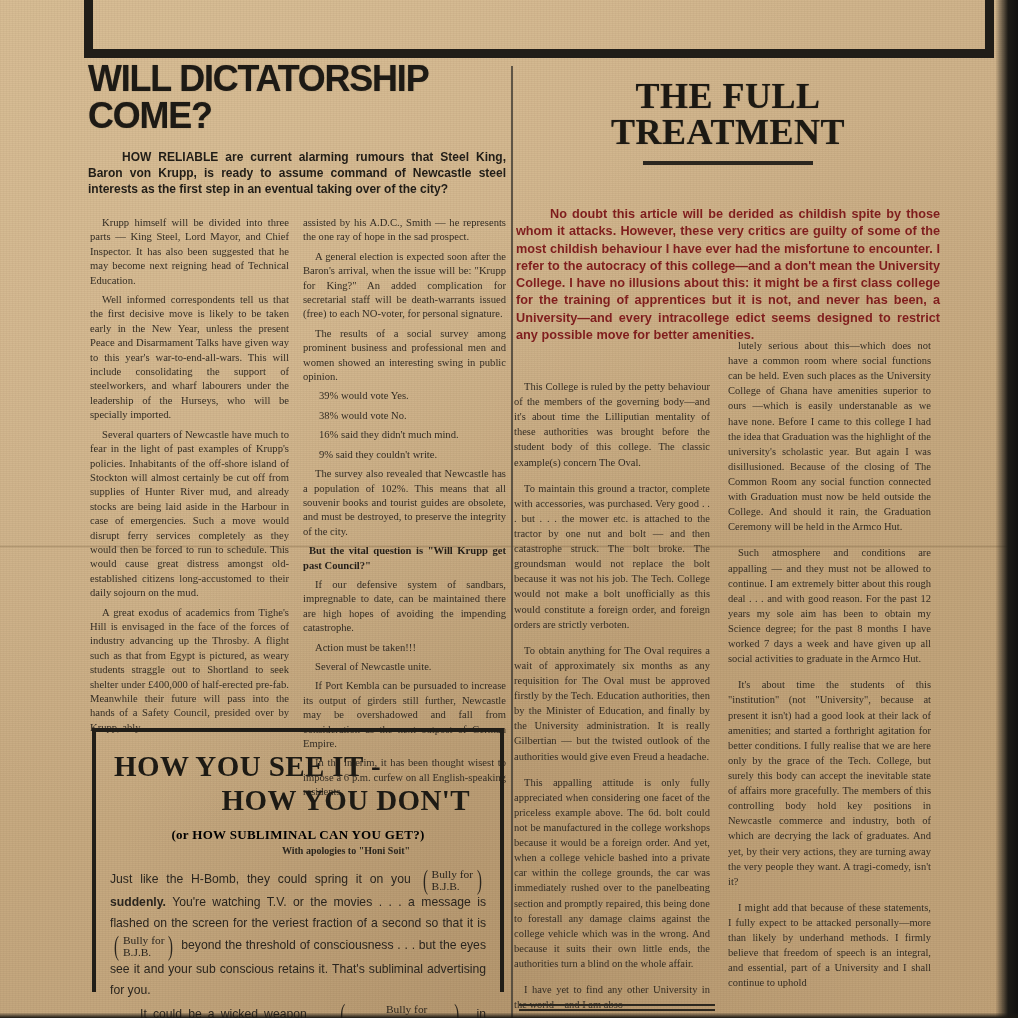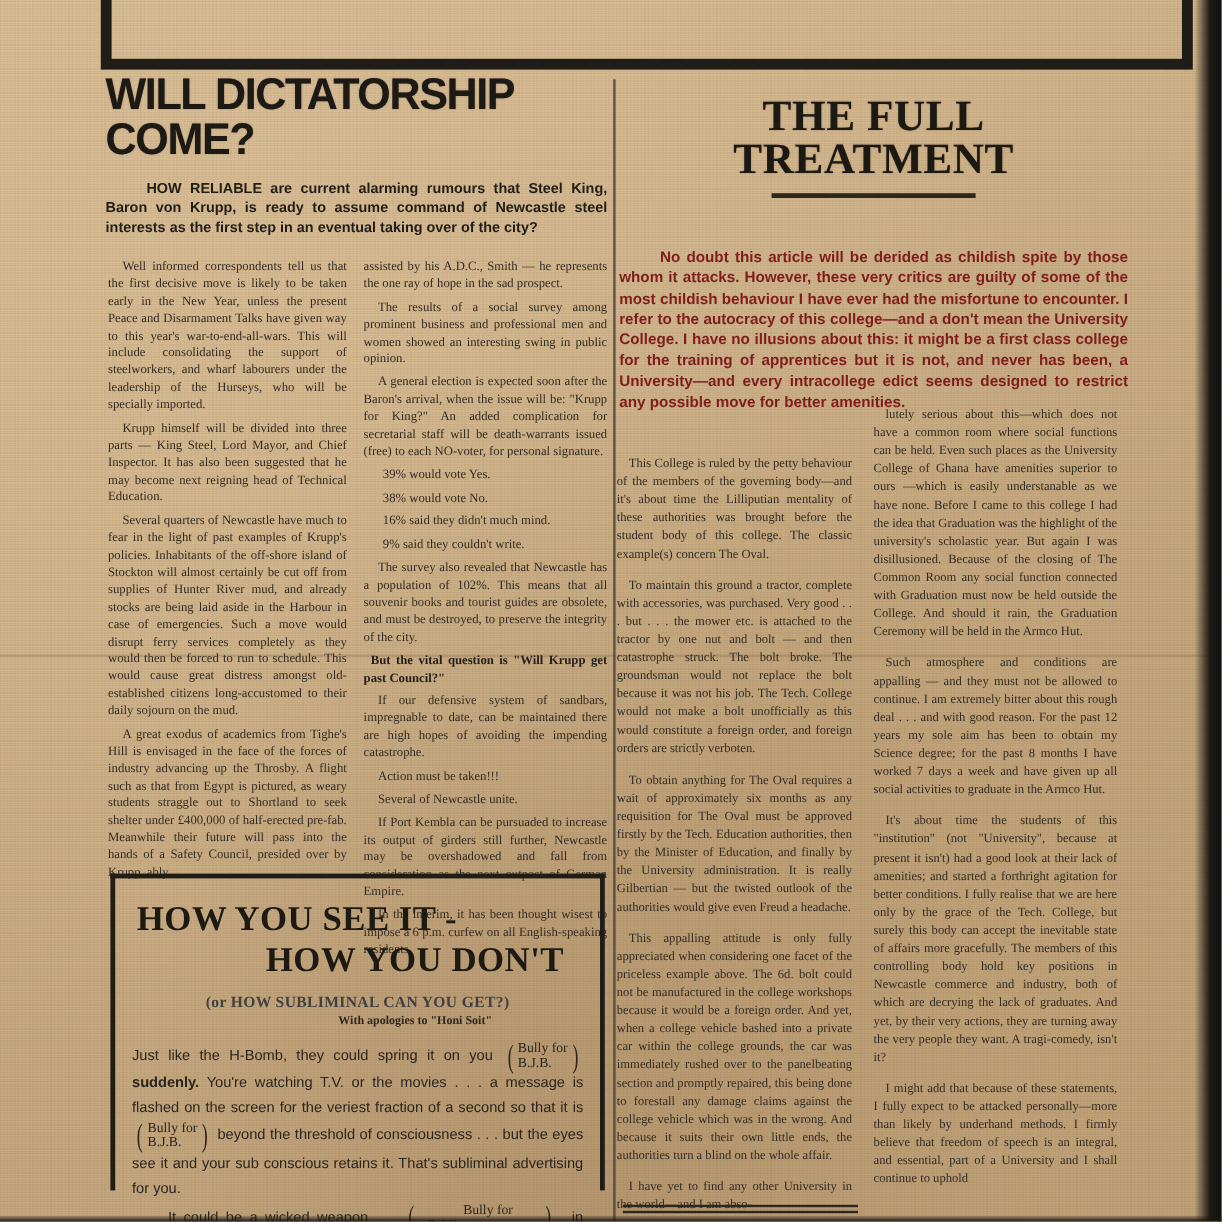--- a/index.html
+++ b/index.html
@@ -189,21 +189,21 @@
   }
   .feature-title .l1 { display: block; padding-left: 4px; }
   .feature-title .l2 { display: block; text-align: right; padding-right: 16px; }
   .feature-sub {
     margin: 10px 0 0 0;
     text-align: center;
     font-family: "Liberation Serif", serif;
     font-weight: 700;
     font-size: 13px;
     letter-spacing: .3px;
-    color: #404040;
+    color: #000000;
   }
   .feature-credit {
     margin: 2px 0 0 0;
     text-align: center;
     padding-left: 96px;
     font-family: "Liberation Serif", serif;
     font-weight: 700;
     font-size: 10px;
     color: #2b261e;
   }
@@ -263,30 +263,30 @@
   </div>
 
   <div class="col-rule"></div>
 
   <div class="region" style="left:88px; top:60px; width:418px;">
     <h1 class="head-left">WILL DICTATORSHIP COME?</h1>
     <p class="standfirst">HOW RELIABLE are current alarming rumours that Steel King, Baron von Krupp, is ready to assume command of Newcastle steel interests as the first step in an eventual taking over of the city?</p>
   </div>
 
   <div class="region body-col" style="left:90px; top:216px; width:199px;">
+    <p>Krupp himself will be divided into three parts — King Steel, Lord Mayor, and Chief Inspector. It has also been suggested that he may become next reigning head of Technical Education.</p>
     <p>Well informed correspondents tell us that the first decisive move is likely to be taken early in the New Year, unless the present Peace and Disarmament Talks have given way to this year's war-to-end-all-wars. This will include consolidating the support of steelworkers, and wharf labourers under the leadership of the Hurseys, who will be specially imported.</p>
-    <p>Krupp himself will be divided into three parts — King Steel, Lord Mayor, and Chief Inspector. It has also been suggested that he may become next reigning head of Technical Education.</p>
     <p>Several quarters of Newcastle have much to fear in the light of past examples of Krupp's policies. Inhabitants of the off-shore island of Stockton will almost certainly be cut off from supplies of Hunter River mud, and already stocks are being laid aside in the Harbour in case of emergencies. Such a move would disrupt ferry services completely as they would then be forced to run to schedule. This would cause great distress amongst old-established citizens long-accustomed to their daily sojourn on the mud.</p>
     <p>A great exodus of academics from Tighe's Hill is envisaged in the face of the forces of industry advancing up the Throsby. A flight such as that from Egypt is pictured, as weary students straggle out to Shortland to seek shelter under £400,000 of half-erected pre-fab. Meanwhile their future will pass into the hands of a Safety Council, presided over by Krupp, ably</p>
   </div>
 
   <div class="region body-col" style="left:303px; top:216px; width:203px;">
     <p class="noind">assisted by his A.D.C., Smith — he represents the one ray of hope in the sad prospect.</p>
+    <p>A general election is expected soon after the Baron's arrival, when the issue will be: "Krupp for King?" An added complication for secretarial staff will be death-warrants issued (free) to each NO-voter, for personal signature.</p>
     <p>The results of a social survey among prominent business and professional men and women showed an interesting swing in public opinion.</p>
-    <p>A general election is expected soon after the Baron's arrival, when the issue will be: "Krupp for King?" An added complication for secretarial staff will be death-warrants issued (free) to each NO-voter, for personal signature.</p>
     <p class="stat">39% would vote Yes.</p>
     <p class="stat">38% would vote No.</p>
     <p class="stat">16% said they didn't much mind.</p>
     <p class="stat">9% said they couldn't write.</p>
     <p>The survey also revealed that Newcastle has a population of 102%. This means that all souvenir books and tourist guides are obsolete, and must be destroyed, to preserve the integrity of the city.</p>
     <p class="bold">But the vital question is "Will Krupp get past Council?"</p>
     <p>If our defensive system of sandbars, impregnable to date, can be maintained there are high hopes of avoiding the impending catastrophe.</p>
     <p>Action must be taken!!!</p>
     <p>Several of Newcastle unite.</p>
     <p>If Port Kembla can be pursuaded to increase its output of girders still further, Newcastle may be overshadowed and fall from consideration as the next outpost of German Empire.</p>

